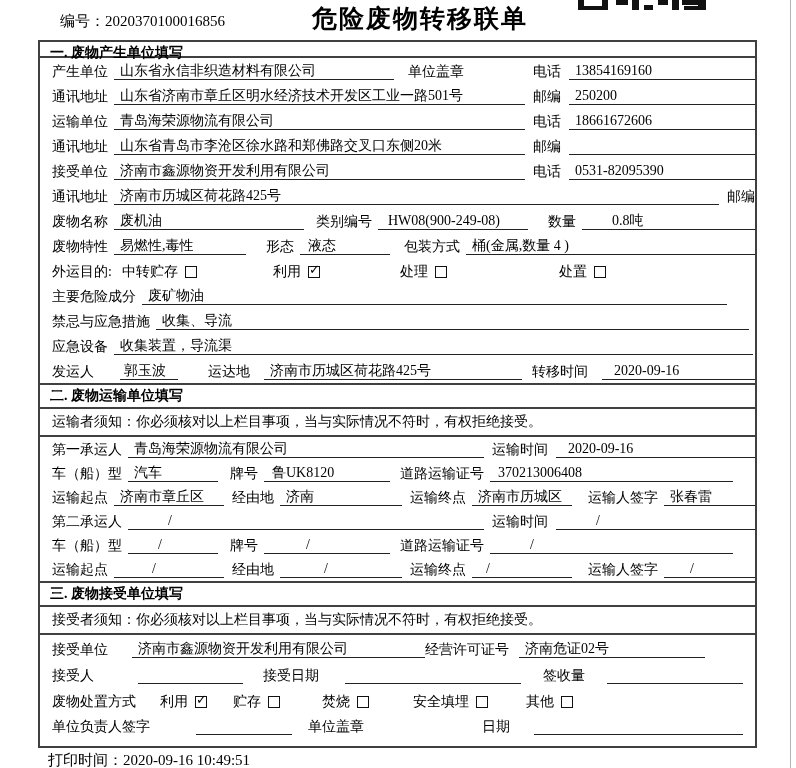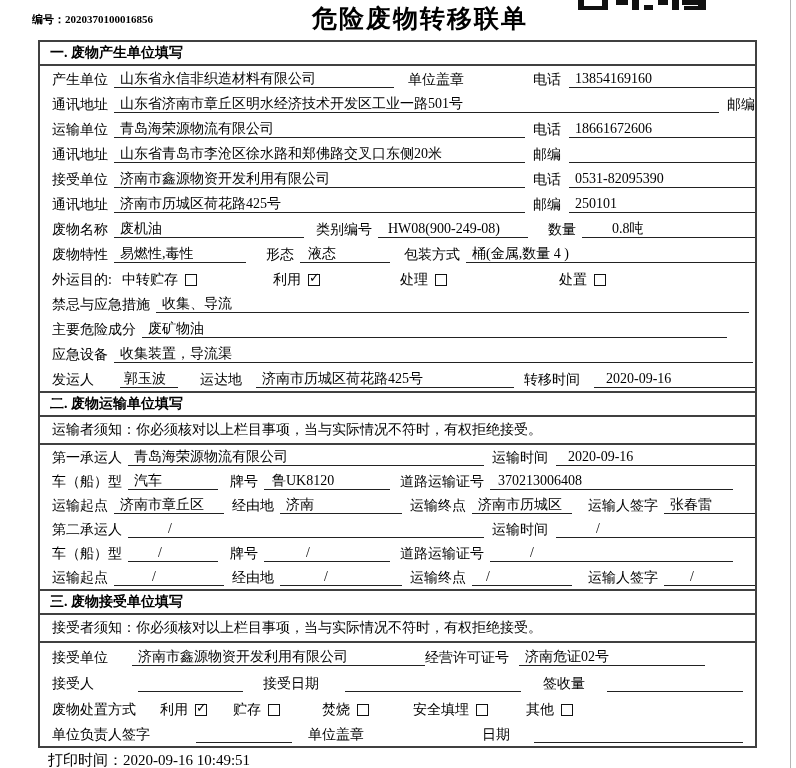--- a/index.html
+++ b/index.html
@@ -6,26 +6,26 @@
   html,body { width:796px; height:768px; }
   body {
     background:#ffffff;
     color:#000;
     font-family:"Liberation Serif","DejaVu Serif",serif;
     position:relative;
     overflow:hidden;
   }
   .page-edge { position:absolute; top:0; right:5px; width:1px; height:768px; background:#b5b5b5; }
   .qr-frag { position:absolute; left:578px; top:0; }
-  .hdr-no { position:absolute; left:32px; top:12px; font-size:11px; white-space:nowrap;font-weight:bold; }
+  .hdr-no { position:absolute; left:60px; top:12px; font-size:15px; white-space:nowrap; }
   .doc-title { position:absolute; left:44px; right:0; top:2px; text-align:center; font-size:25px; font-weight:bold; letter-spacing:2px; }
   .print-time { position:absolute; left:48px; top:751px; font-size:15px; white-space:nowrap; }
 
   .manifest { position:absolute; left:38px; top:40px; width:719px; height:708px; border:2px solid #404040; display:flex; flex-direction:column; background:#fff; }
-  .sec-hdr { flex:none; height:24px; line-height:22px; border-bottom:2px solid #404040; font-weight:bold; font-size:14px; padding-left:10px; white-space:nowrap; }
+  .sec-hdr { flex:none; height:16px; line-height:22px; border-bottom:2px solid #404040; font-weight:bold; font-size:14px; padding-left:10px; white-space:nowrap; }
   .sec-hdr.mid { border-top:2px solid #404040; height:26px; }
   .note-row { flex:none; height:28px; line-height:26px; border-bottom:2px solid #404040; font-size:14px; padding-left:12px; white-space:nowrap; }
   .row { flex:none; display:flex; align-items:flex-end; height:25px; padding:0 0 3px 12px; font-size:14px; }
   .row.h24 { height:24px; }
   .row.h26 { height:26px; }
   .lbl { white-space:nowrap; line-height:17px; flex:none; }
   .fld { border-bottom:1px solid #222; line-height:17px; min-height:17px; margin-left:6px; padding:0 2px 0 6px; white-space:nowrap; flex:none; }
   .grow { flex:1 1 auto; }
   .cb { display:inline-block; flex:none; width:12px; height:12px; border:1px solid #111; margin-left:7px; margin-bottom:2px; position:relative; }
   .cb.checked::after { content:"\2713"; position:absolute; left:0px; top:-5px; font-size:13px; font-weight:bold; font-family:"DejaVu Sans",sans-serif; }
@@ -63,20 +63,21 @@
     <span class="fld" style="width:280px">山东省永信非织造材料有限公司</span>
     <span class="lbl" style="margin-left:14px">单位盖章</span>
     <span class="lbl" style="margin-left:auto">电话</span>
     <span class="fld" style="width:186px;margin-left:8px">13854169160</span>
   </div>
 
   <div class="row">
     <span class="lbl">通讯地址</span>
     <span class="fld grow" style="margin-right:8px">山东省济南市章丘区明水经济技术开发区工业一路501号</span>
     <span class="lbl">邮编</span>
+    <span class="fld" style="width:186px;margin-left:8px">250200</span>
   </div>
 
   <div class="row">
     <span class="lbl">运输单位</span>
     <span class="fld grow" style="margin-right:8px">青岛海荣源物流有限公司</span>
     <span class="lbl">电话</span>
     <span class="fld" style="width:186px;margin-left:8px">18661672606</span>
   </div>
 
   <div class="row">
@@ -90,21 +91,20 @@
     <span class="lbl">接受单位</span>
     <span class="fld grow" style="margin-right:8px">济南市鑫源物资开发利用有限公司</span>
     <span class="lbl">电话</span>
     <span class="fld" style="width:186px;margin-left:8px">0531-82095390</span>
   </div>
 
   <div class="row">
     <span class="lbl">通讯地址</span>
     <span class="fld grow" style="margin-right:8px">济南市历城区荷花路425号</span>
     <span class="lbl">邮编</span>
-    <span class="fld" style="width:186px;margin-left:8px">250101</span>
   </div>
 
   <div class="row">
     <span class="lbl">废物名称</span>
     <span class="fld" style="width:190px">废机油</span>
     <span class="lbl" style="margin-left:12px">类别编号</span>
     <span class="fld" style="width:150px;padding-left:10px">HW08(900-249-08)</span>
     <span class="lbl" style="margin-left:20px">数量</span>
     <span class="fld grow" style="padding-left:30px">0.8吨</span>
   </div>
@@ -124,38 +124,38 @@
     <span class="cb"></span>
     <span class="lbl" style="margin-left:76px">利用</span>
     <span class="cb checked"></span>
     <span class="lbl" style="margin-left:80px">处理</span>
     <span class="cb"></span>
     <span class="lbl" style="margin-left:112px">处置</span>
     <span class="cb"></span>
   </div>
 
   <div class="row">
+    <span class="lbl">主要危险成分</span>
+    <span class="fld grow" style="margin-right:28px">废矿物油</span>
+  </div>
+
+  <div class="row">
     <span class="lbl">禁忌与应急措施</span>
     <span class="fld grow" style="margin-right:6px">收集、导流</span>
   </div>
 
   <div class="row">
-    <span class="lbl">主要危险成分</span>
-    <span class="fld grow" style="margin-right:28px">废矿物油</span>
-  </div>
-
-  <div class="row">
     <span class="lbl">应急设备</span>
     <span class="fld grow" style="margin-right:2px">收集装置，导流渠</span>
   </div>
 
   <div class="row">
     <span class="lbl">发运人</span>
     <span class="fld" style="width:58px;margin-left:26px;padding-left:4px">郭玉波</span>
-    <span class="lbl" style="margin-left:22px">运达地</span>
+    <span class="lbl" style="margin-left:30px">运达地</span>
     <span class="fld" style="width:258px;margin-left:14px">济南市历城区荷花路425号</span>
     <span class="lbl" style="margin-left:10px">转移时间</span>
     <span class="fld grow" style="margin-left:14px;padding-left:12px">2020-09-16</span>
   </div>
 
   <div class="sec-hdr mid">二. 废物运输单位填写</div>
   <div class="note-row">运输者须知：你必须核对以上栏目事项，当与实际情况不符时，有权拒绝接受。</div>
 
   <div class="row h24">
     <span class="lbl">第一承运人</span>

